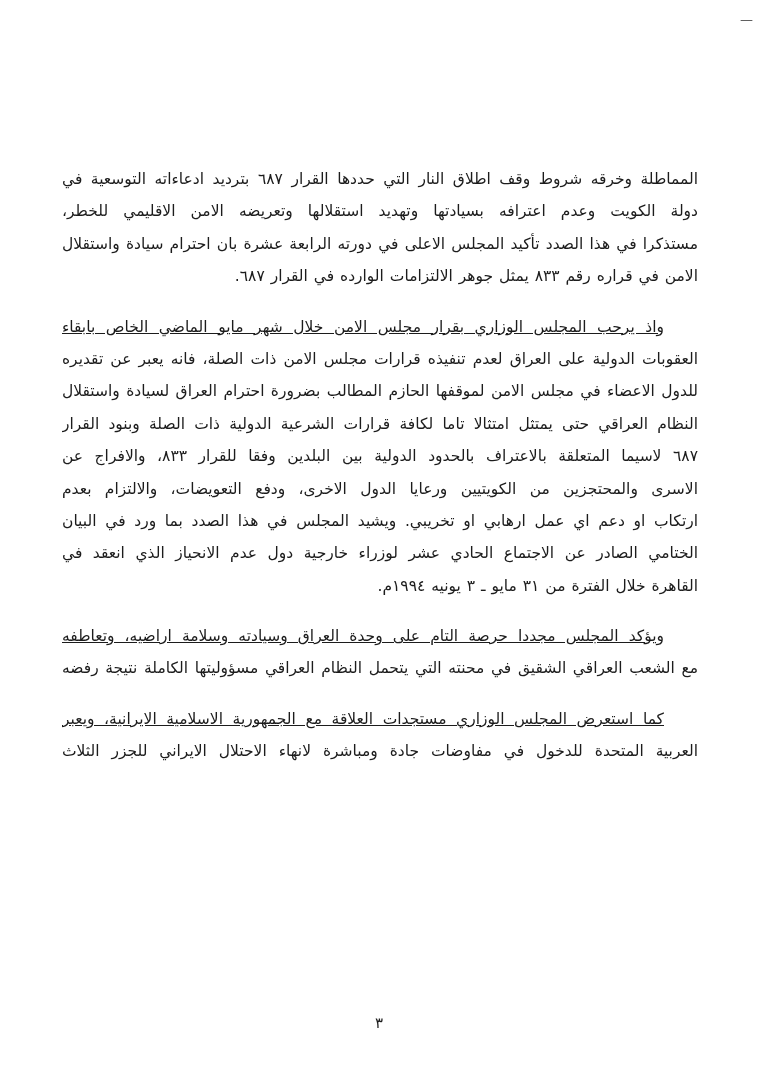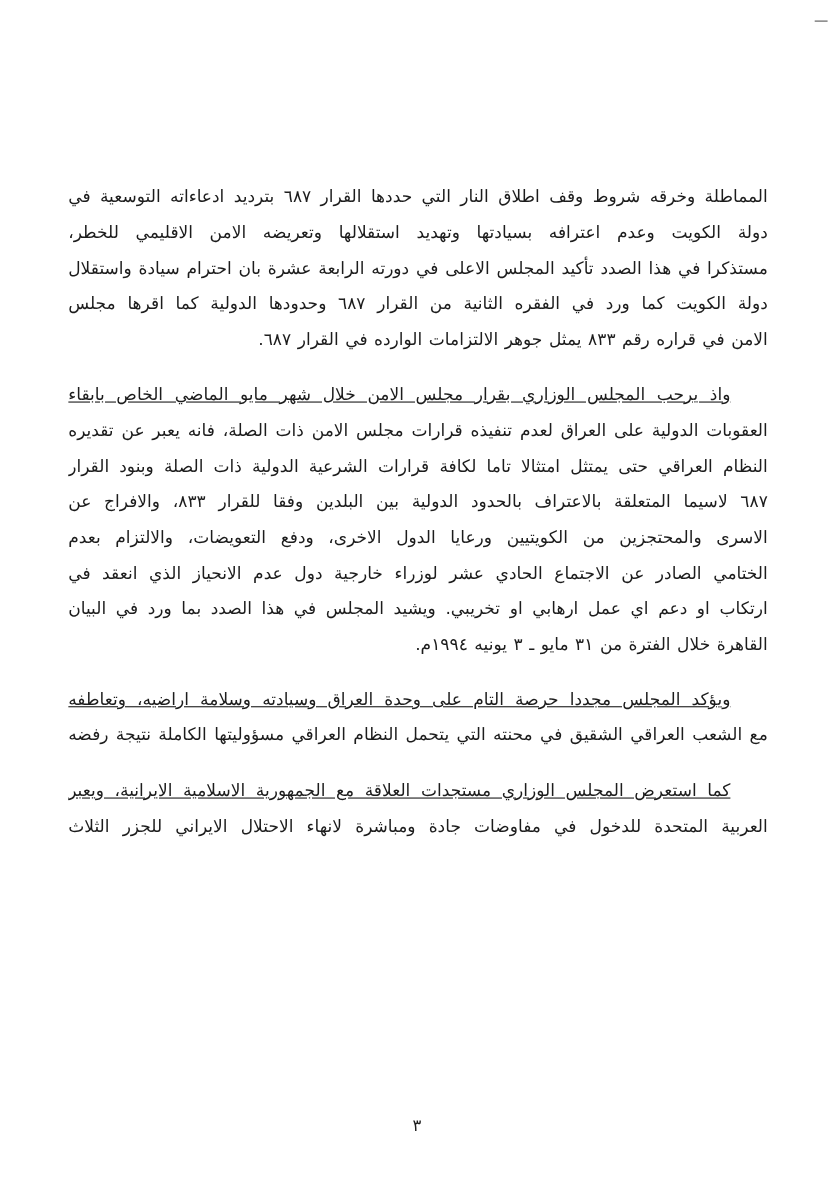--- a/index.html
+++ b/index.html
@@ -76,32 +76,32 @@
 <div class="page">
 
   <span class="corner-mark">—</span>
 
   <div class="text-block">
 
     <div class="paragraph">
         <div class="line">المماطلة وخرقه شروط وقف اطلاق النار التي حددها القرار ٦٨٧ بترديد ادعاءاته التوسعية في</div>
         <div class="line">دولة الكويت وعدم اعترافه بسيادتها وتهديد استقلالها وتعريضه الامن الاقليمي للخطر،</div>
         <div class="line">مستذكرا في هذا الصدد تأكيد المجلس الاعلى في دورته الرابعة عشرة بان احترام سيادة واستقلال</div>
-        <div class="line">دولة الكويت كما ورد في الفقره الثانية من القرار ٦٨٧ وحدودها الدولية كما اقرها مجلس</div>
         <div class="line last">الامن في قراره رقم ٨٣٣ يمثل جوهر الالتزامات الوارده في القرار ٦٨٧.</div>
       </div>
 
     <div class="paragraph indented">
         <div class="line">واذ يرحب المجلس الوزاري بقرار مجلس الامن خلال شهر مايو الماضي الخاص بابقاء</div>
         <div class="line">العقوبات الدولية على العراق لعدم تنفيذه قرارات مجلس الامن ذات الصلة، فانه يعبر عن تقديره</div>
+        <div class="line">للدول الاعضاء في مجلس الامن لموقفها الحازم المطالب بضرورة احترام العراق لسيادة واستقلال</div>
         <div class="line">النظام العراقي حتى يمتثل امتثالا تاما لكافة قرارات الشرعية الدولية ذات الصلة وبنود القرار</div>
         <div class="line">٦٨٧ لاسيما المتعلقة بالاعتراف بالحدود الدولية بين البلدين وفقا للقرار ٨٣٣، والافراج عن</div>
         <div class="line">الاسرى والمحتجزين من الكويتيين ورعايا الدول الاخرى، ودفع التعويضات، والالتزام بعدم</div>
+        <div class="line">ارتكاب او دعم اي عمل ارهابي او تخريبي. ويشيد المجلس في هذا الصدد بما ورد في البيان</div>
         <div class="line">الختامي الصادر عن الاجتماع الحادي عشر لوزراء خارجية دول عدم الانحياز الذي انعقد في</div>
-        <div class="line">ارتكاب او دعم اي عمل ارهابي او تخريبي. ويشيد المجلس في هذا الصدد بما ورد في البيان</div>
         <div class="line last">القاهرة خلال الفترة من ٣١ مايو ـ ٣ يونيه ١٩٩٤م.</div>
       </div>
 
     <div class="paragraph indented">
         <div class="line">ويؤكد المجلس مجددا حرصة التام على وحدة العراق وسيادته وسلامة اراضيه، وتعاطفه</div>
         <div class="line">مع الشعب العراقي الشقيق في محنته التي يتحمل النظام العراقي مسؤوليتها الكاملة نتيجة رفضه</div>
       </div>
 
     <div class="paragraph indented flush-last">
         <div class="line">كما استعرض المجلس الوزاري مستجدات العلاقة مع الجمهورية الاسلامية الايرانية، ويعبر</div>

